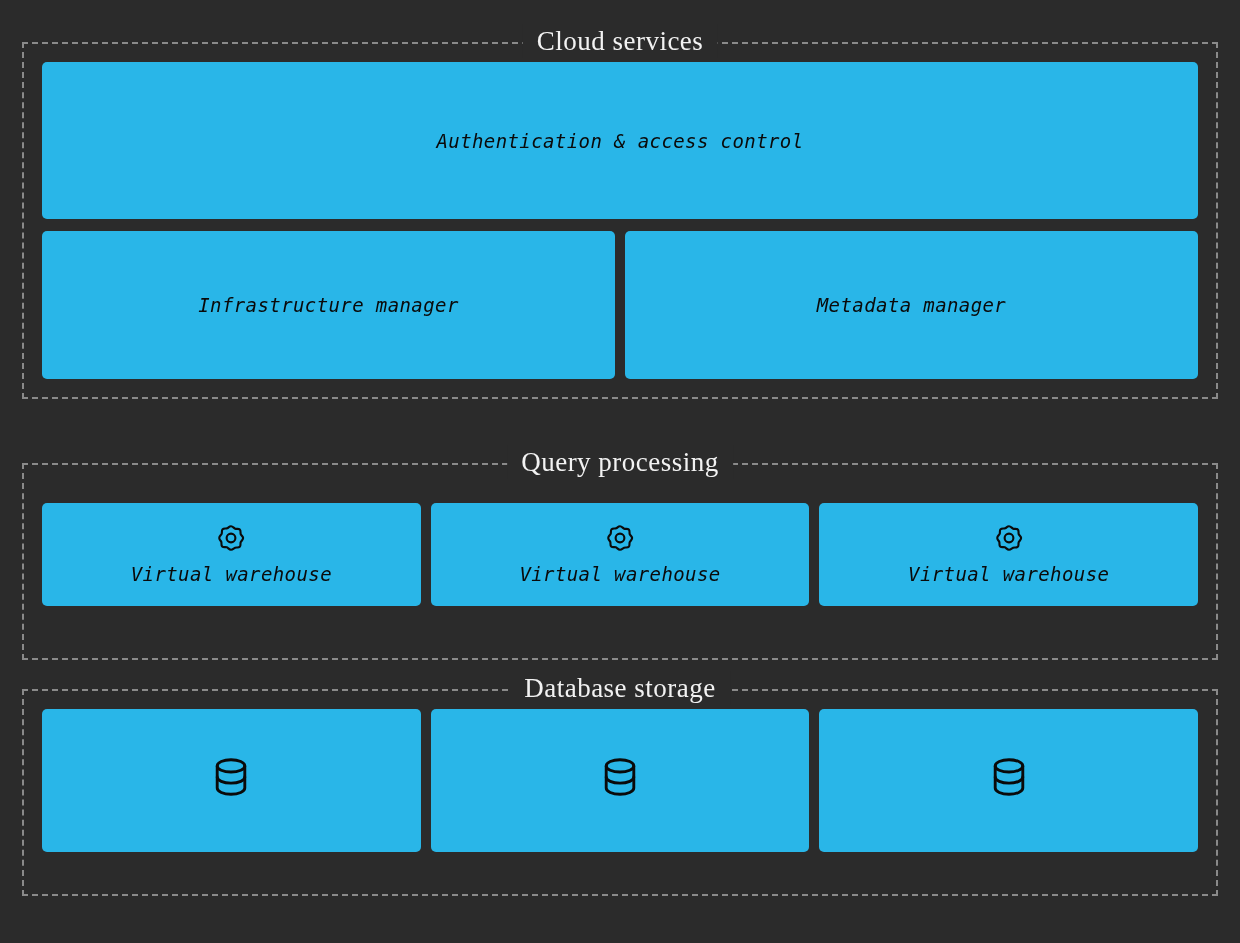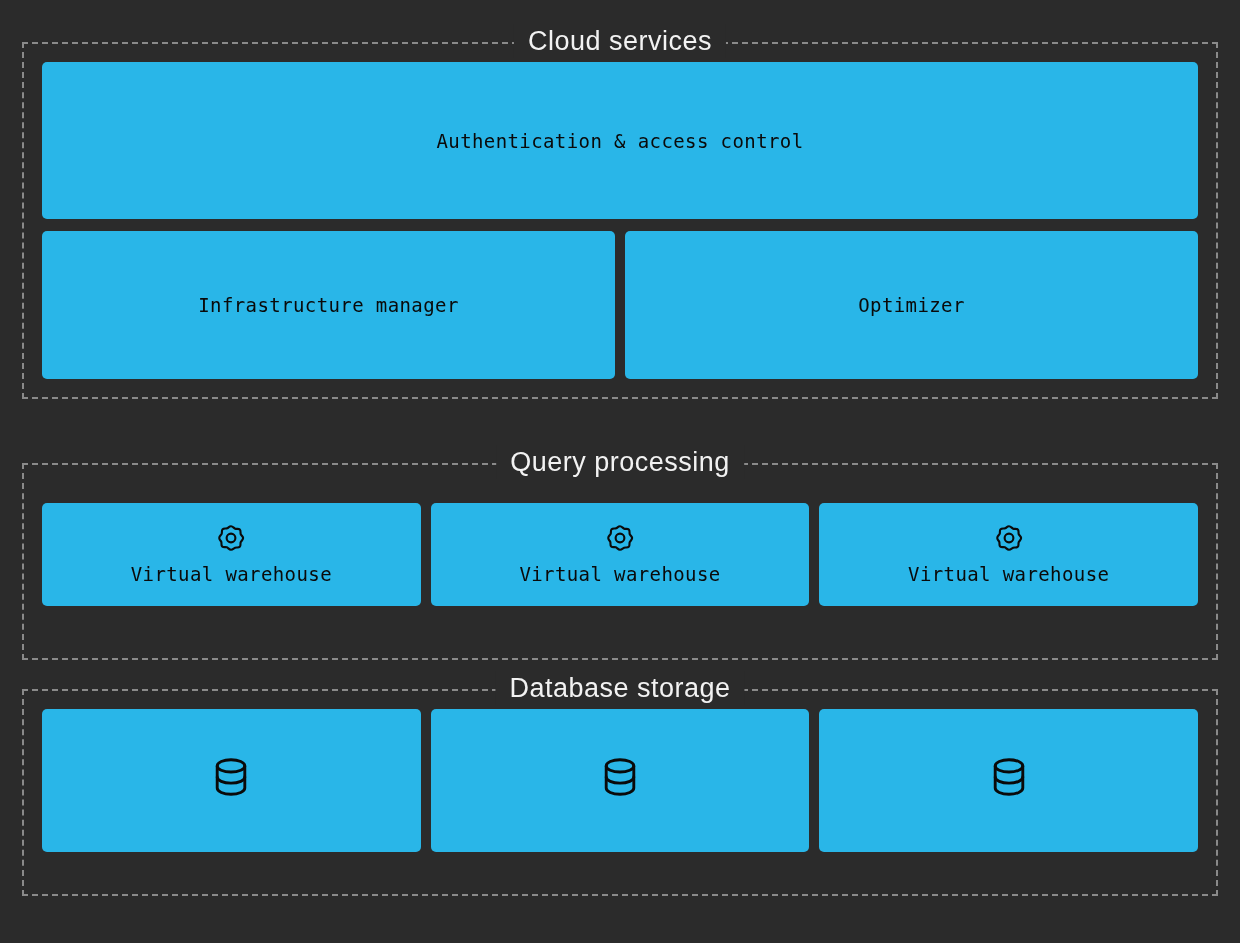--- a/index.html
+++ b/index.html
@@ -38,21 +38,21 @@
     top: -20px;
     left: 50%;
     transform: translateX(-50%);
     background: #2b2b2b;
     color: #f2f2f2;
     font-size: 27px;
     line-height: 34px;
     letter-spacing: 0.5px;
     padding: 0 14px;
     white-space: nowrap;
-    font-family: Liberation Sans, sans-serif;
+    font-family: Liberation Serif, serif;
   }
 
   .section-inner {
     box-sizing: border-box;
     padding: 18px;
     width: 100%;
     height: 100%;
     display: flex;
     flex-direction: column;
     gap: 12px;
@@ -74,20 +74,21 @@
     align-items: center;
     justify-content: center;
     box-sizing: border-box;
     flex: 1 1 0;
     font-size: 19px;
     line-height: 26px;
     letter-spacing: 0.4px;
     font-family: "DejaVu Sans Mono", "Liberation Mono", monospace;
     text-align: left;
     padding: 6px 24px;
+    font-style: italic;
   }
 
   .node-label {
     display: block;
   }
 
   .node-icon {
     display: block;
     line-height: 0;
     margin-bottom: 8px;
@@ -118,21 +119,21 @@
 
       <div class="node" id="cloud-auth-box">
         <span class="node-label">Authentication &amp; access control</span>
       </div>
 
       <div class="row" id="cloud-sub-row">
         <div class="node node-tall">
           <span class="node-label">Infrastructure manager</span>
         </div>
         <div class="node node-tall">
-          <span class="node-label">Optimizer</span>
+          <span class="node-label">Metadata manager</span>
         </div>
       </div>
 
     </div>
   </div>
 
   <div class="section" id="sec-query">
     <div class="section-title">Query processing</div>
     <div class="section-inner">
       <div class="row">

